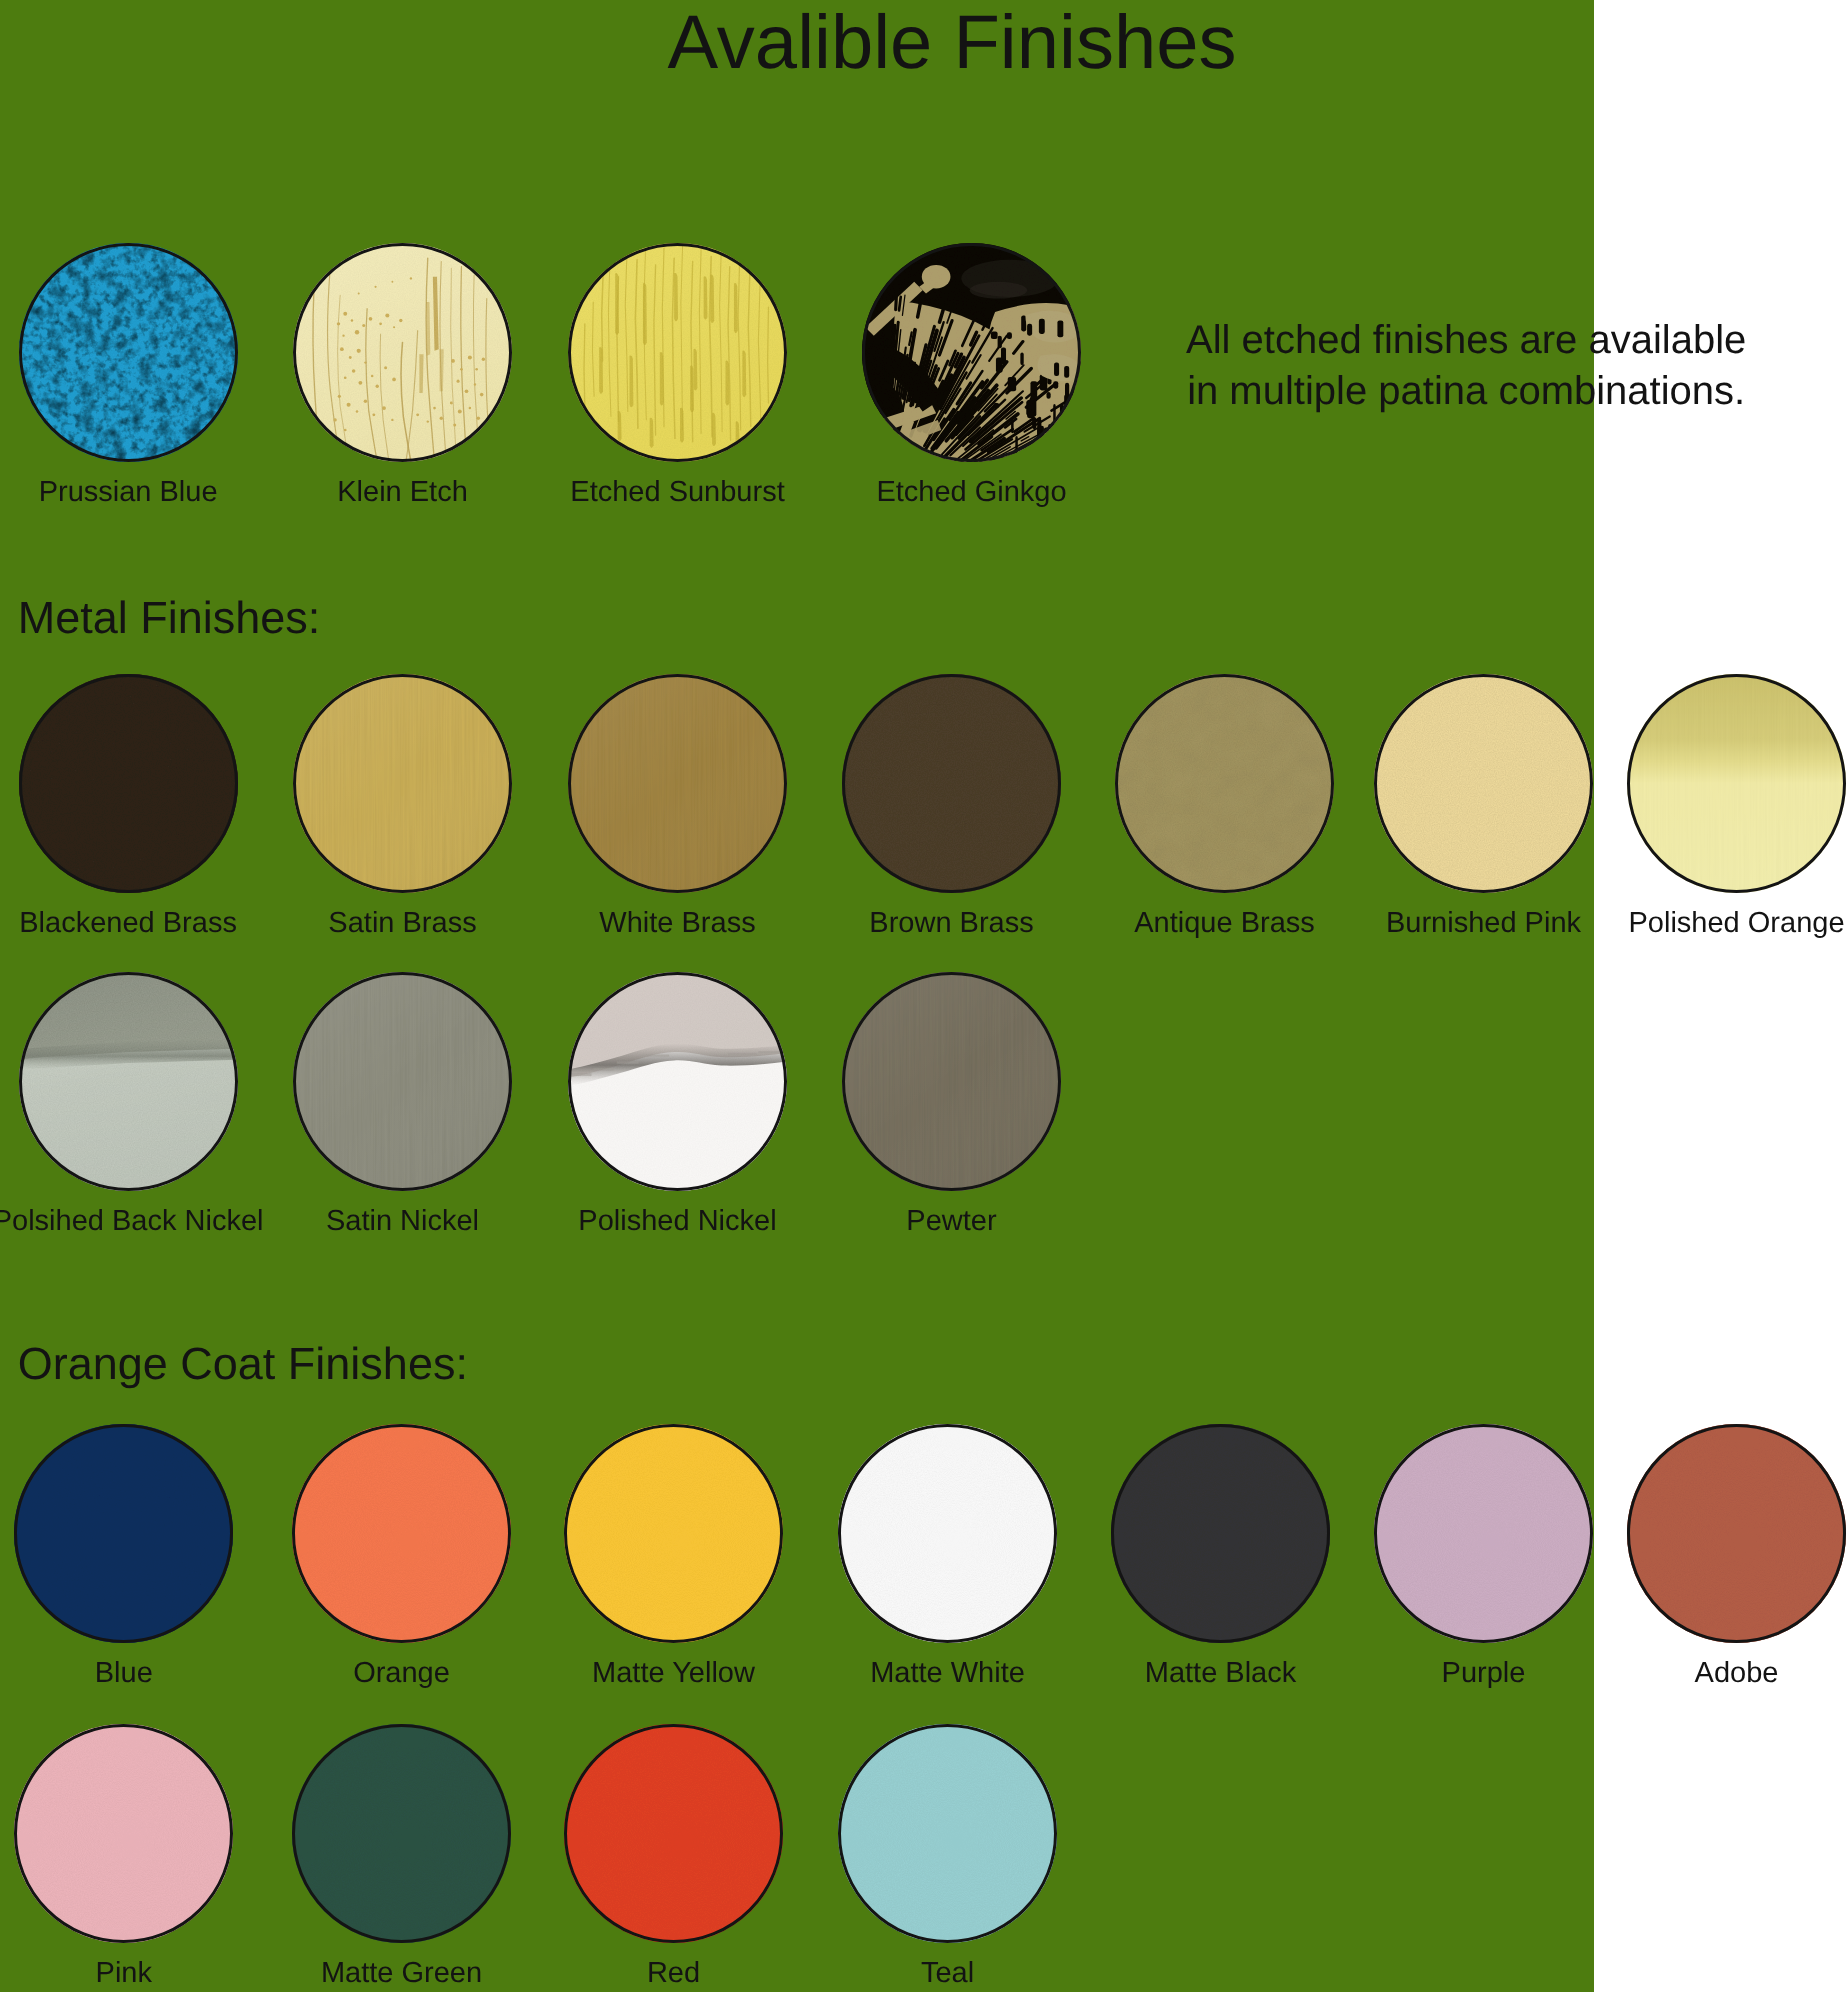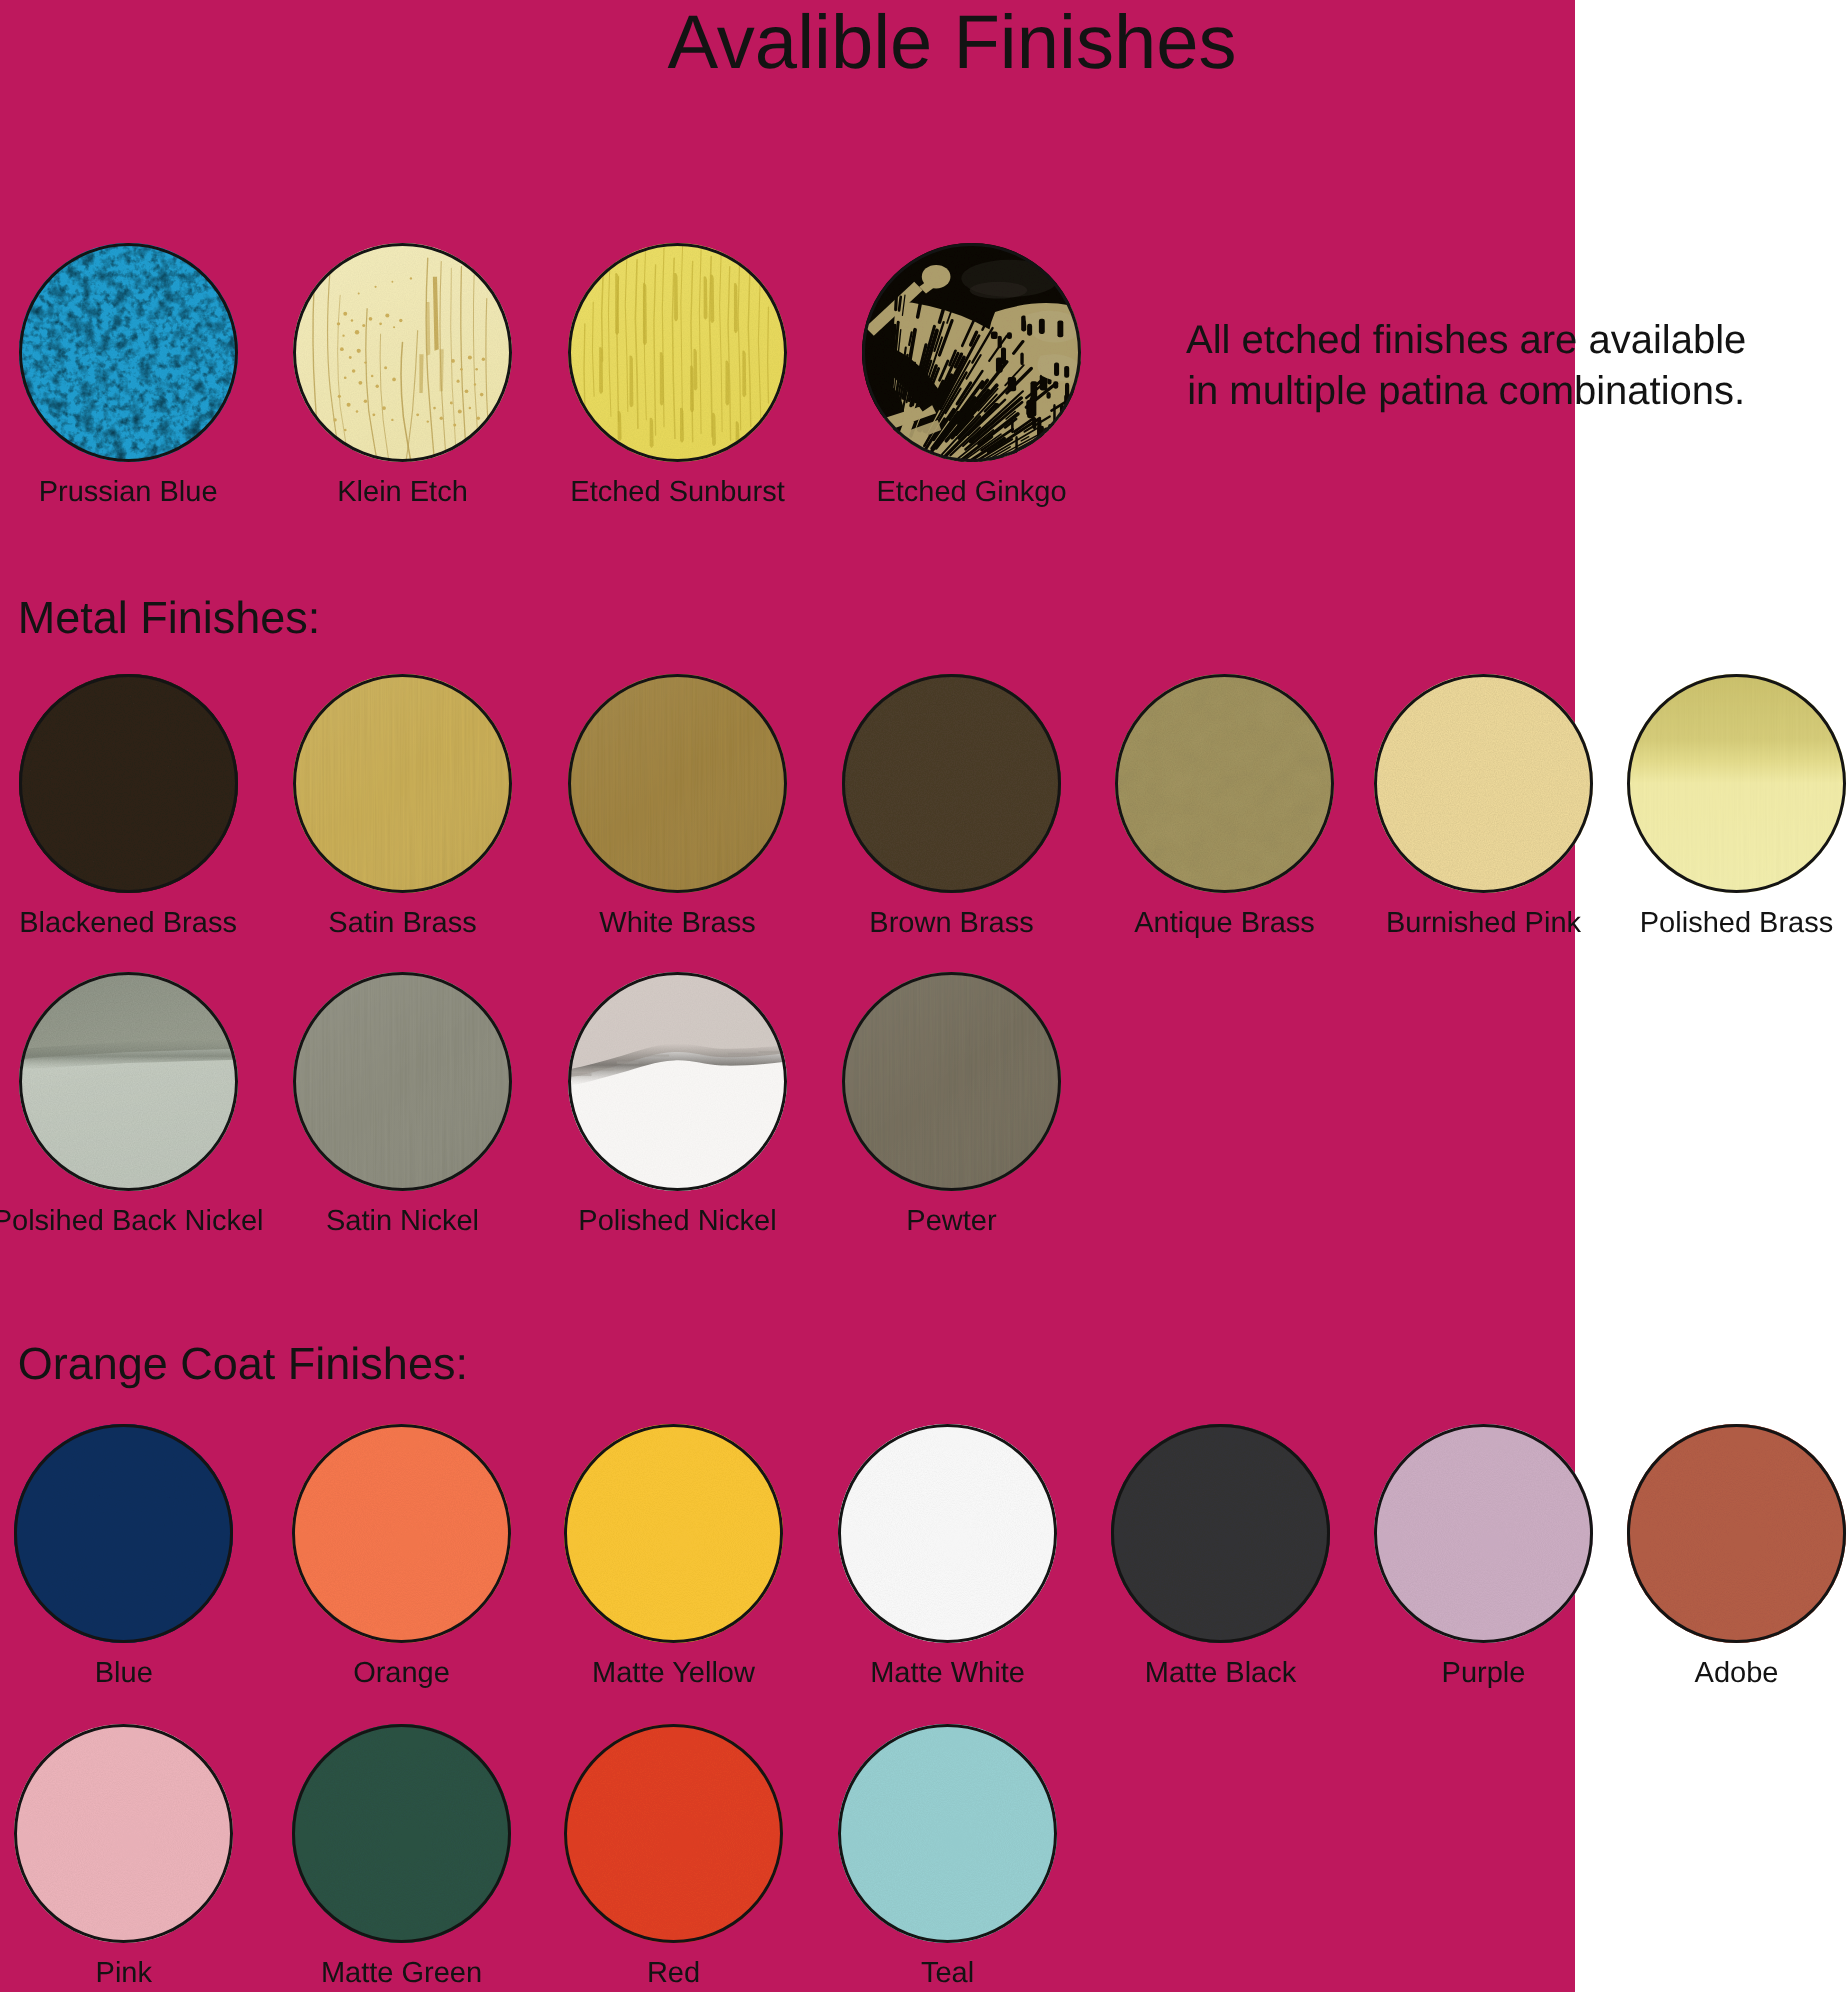--- a/index.html
+++ b/index.html
@@ -1,20 +1,20 @@
 <!DOCTYPE html>
 <html style="font-size:13.5px"><head>
 <meta charset="utf-8">
 <title>Avalible Finishes</title>
 <style>
   html,body{margin:0;padding:0;background:#ffffff;}
   body{width:1847px;height:1993px;position:relative;overflow:hidden;
        font-family:"Liberation Sans", sans-serif;color:#131313;
        -webkit-font-smoothing:antialiased;text-rendering:geometricPrecision;}
-  .page{position:absolute;left:0;top:0;width:1575px;height:1993px;background:#be185d;}
+  .page{position:absolute;left:0;top:0;width:1575px;height:1993px;background:#4d7c0f;padding-left:19px;}
 
   #page-title{position:absolute;left:0;top:5px;width:1904px;text-align:center;
       font-size:76px;font-weight:400;line-height:1.0;color:#131313;letter-spacing:0px;}
 
   .section-header{position:absolute;font-size:45px;font-weight:400;line-height:1;
       color:#131313;white-space:nowrap;}
 
   #note{position:absolute;left:1186px;top:315px;font-size:40px;line-height:51px;
       color:#131313;white-space:nowrap;text-align:center;}
 
@@ -582,21 +582,21 @@
           <stop offset="0.50" stop-color="#f2eca8"></stop>
           <stop offset="1" stop-color="#f2eeb0"></stop>
         </linearGradient>
               </defs>
         <rect width="260" height="260" fill="url(#gpb11)"></rect>
         <rect width="260" height="260" fill="#f2eca8" filter="url(#fx-brush)" opacity=".35"></rect>
             </g>
           </svg>
           <div class="ring"></div>
         </div>
-        <div class="cap">Polished Brass</div>
+        <div class="cap">Polished Orange</div>
       </div>
       <div class="swatch" style="left: 18.6px; top: 972px;">
         <div class="disc">
           <svg viewBox="0 0 260 260">
      <defs>
               <clipPath id="cp12">
                 <circle cx="130" cy="130" r="130"></circle>
               </clipPath>
             </defs>
      <g clip-path="url(#cp12)">

